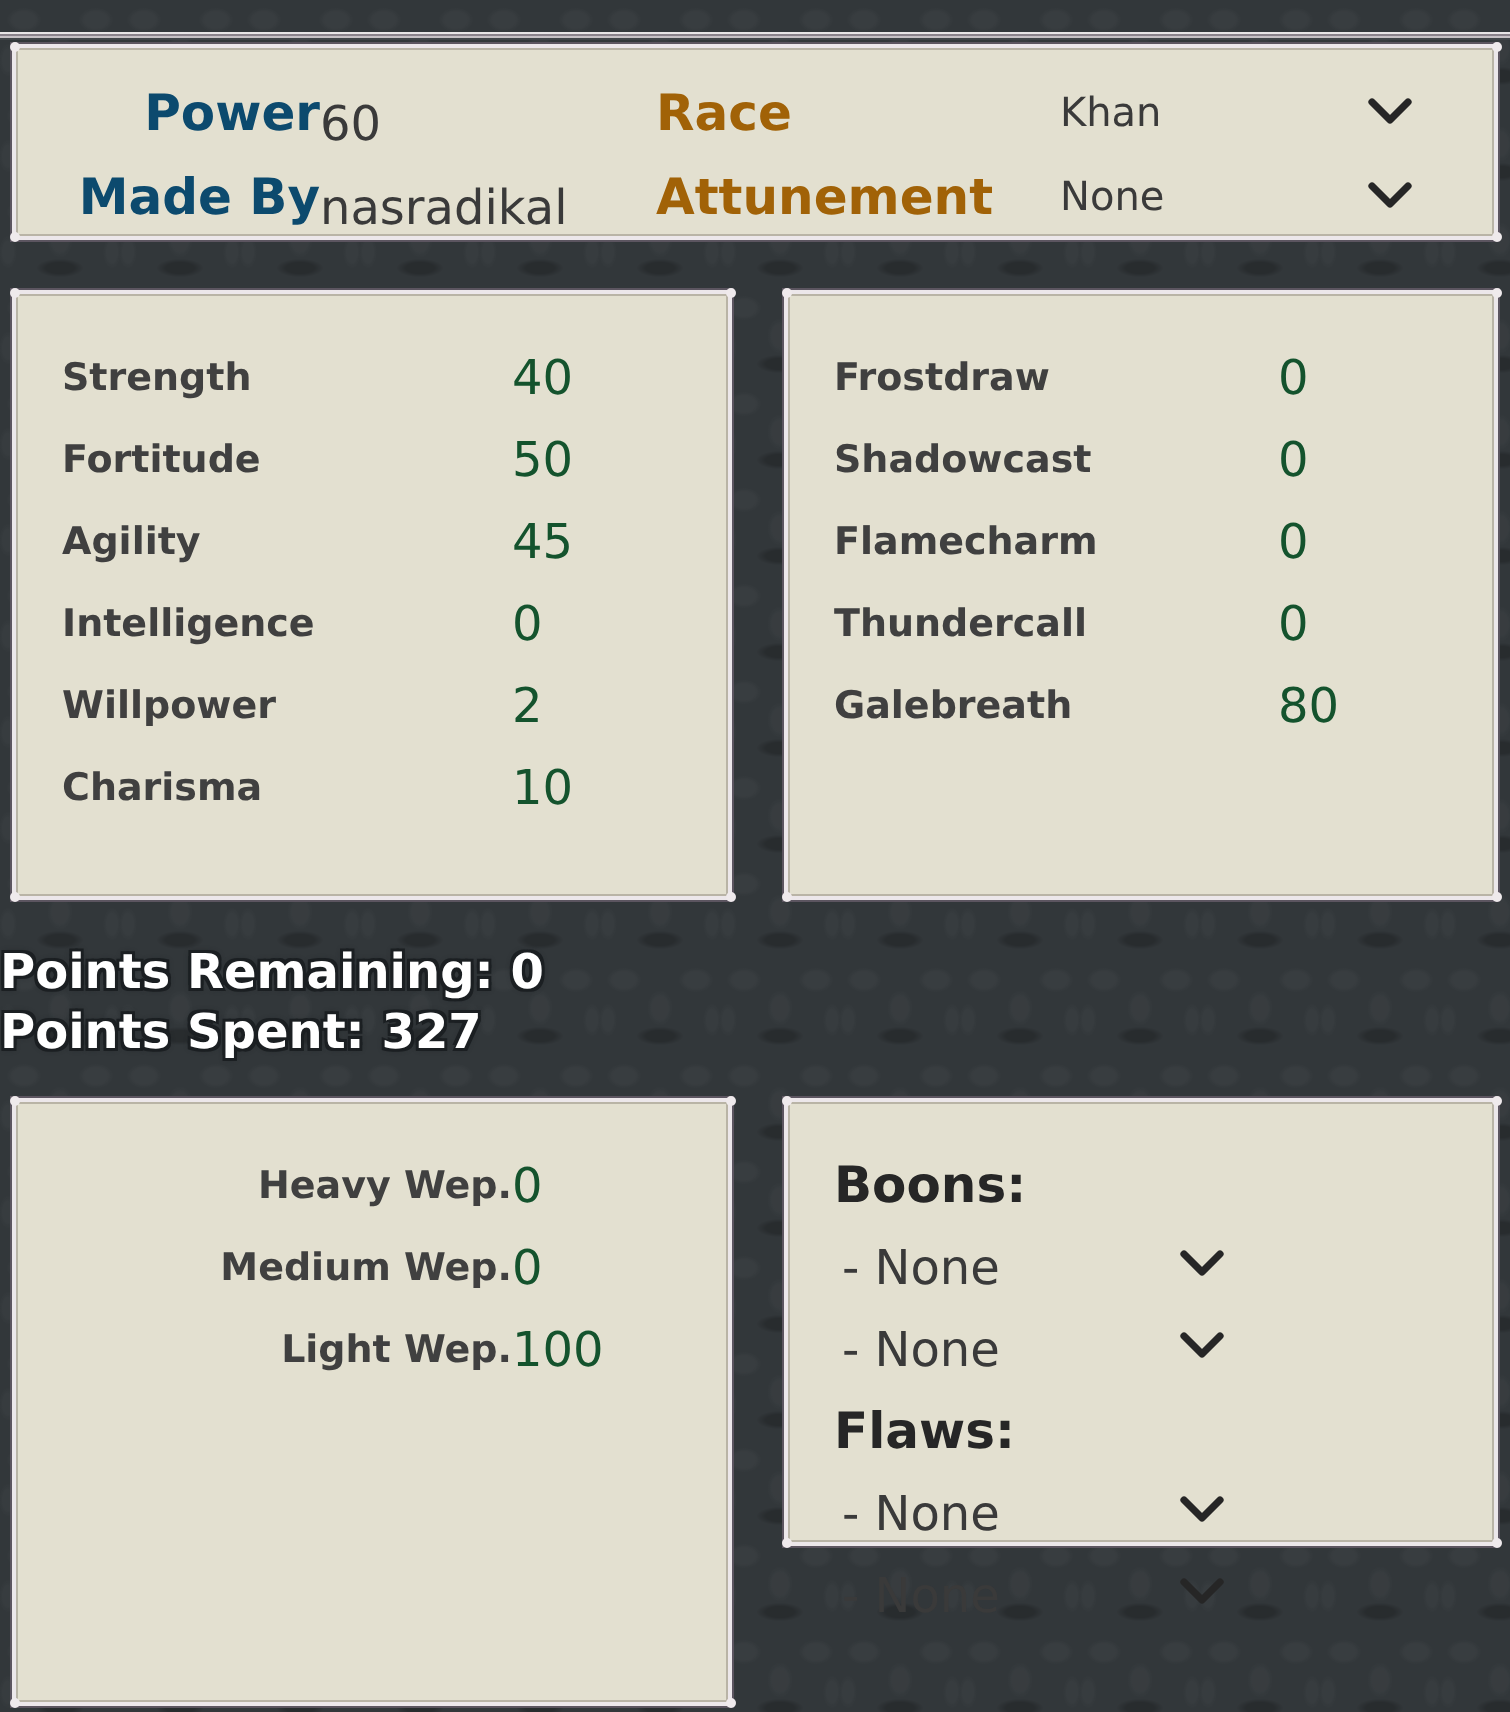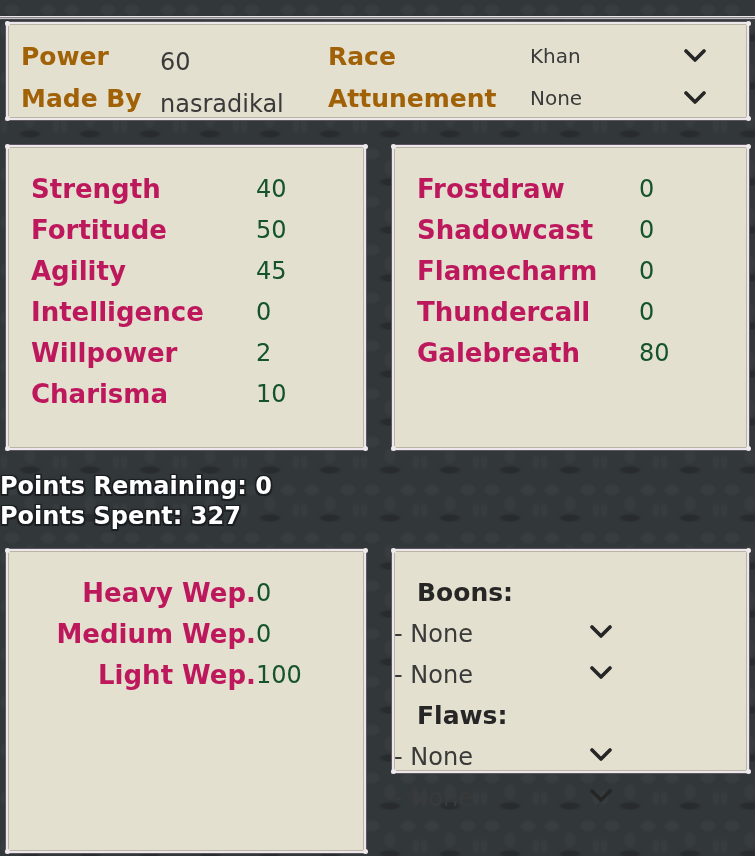--- a/index.html
+++ b/index.html
@@ -52,38 +52,38 @@
       calc(var(--pw) - 2px) 0 0 0 #efeaec;
   }
 
   
   #header-panel{left:6px;top:22px;width:743px;height:98px;--pw:743px;}
   .hdr-grid{
     position:absolute;inset:0;
     padding:11px 0 0 0;
   }
   .hdr-row{height:42px;display:flex;align-items:center;}
-  .h-lbl1{width:152px;padding-left:13px;box-sizing:border-box;font-weight:bold;font-size:25px;color:#a16207;}
+  .h-lbl1{width:152px;padding-left:13px;box-sizing:border-box;font-weight:bold;font-size:25px;color:#0c4a6e;text-align:right;}
   .h-val1{width:168px;font-size:24px;color:#3a3a3a;margin-top:12px;}
   .h-lbl2{width:202px;font-weight:bold;font-size:25px;color:#a16207;}
   .h-val2{width:148px;font-size:20px;color:#3a3a3a;}
   .chev{
     width:34px;display:flex;align-items:center;justify-content:center;
   }
   .chev svg{display:block;}
 
   
   #stats-left {left:6px; top:145px; width:360px; height:305px;--pw:360px;}
   #stats-right{left:392px;top:145px; width:357px; height:305px;--pw:357px;}
   #weapons-panel{left:6px; top:549px; width:360px; height:304px;--pw:360px;}
   #traits-panel {left:392px;top:549px; width:357px; height:224px;--pw:357px;}
 
   .stat-list{position:absolute;left:0;top:0;right:0;padding:21px 0 0 0;}
   .stat-row{height:41px;display:flex;align-items:center;}
-  .stat-name{padding-left:23px;width:248px;box-sizing:border-box;font-weight:bold;font-size:26px;color:#be185d;}
+  .stat-name{padding-left:23px;width:248px;box-sizing:border-box;font-weight:bold;font-size:19px;color:#404040;}
   .stat-val{font-size:24px;color:#14532d;}
   #stats-right .stat-name{width:245px;}
   #weapons-panel .stat-name{width:248px;text-align:right;}
 
   
   #points-strip{
     position:absolute;left:0;right:0;top:462px;height:78px;
     display:flex;flex-direction:column;justify-content:center;
     color:#ffffff;font-size:24px;line-height:30px;font-weight:bold;
     text-shadow:
@@ -91,21 +91,21 @@
       -1.5px  1.5px 0 #1b1f22, 1.5px  1.5px 0 #1b1f22,
        0 0 3px #1b1f22;
     pointer-events:none;
   }
 
   
   .traits-list{position:absolute;left:0;top:0;right:0;padding:21px 0 0 0;}
   .trait-head{height:41px;display:flex;align-items:center;padding-left:23px;
               font-weight:bold;font-size:25px;color:#262626;}
   .trait-item{height:41px;display:flex;align-items:center;}
-  .trait-txt{width:187px;box-sizing:border-box;font-size:24px;color:#3a3a3a;}
+  .trait-txt{padding-left:27px;width:187px;box-sizing:border-box;font-size:24px;color:#3a3a3a;}
   .trait-chev{width:40px;display:flex;align-items:center;justify-content:center;}
 </style>
 </head>
 <body>
 
 <div id="app">
 
   <div class="topstripe"></div>
 
   <div class="panel" id="header-panel">

